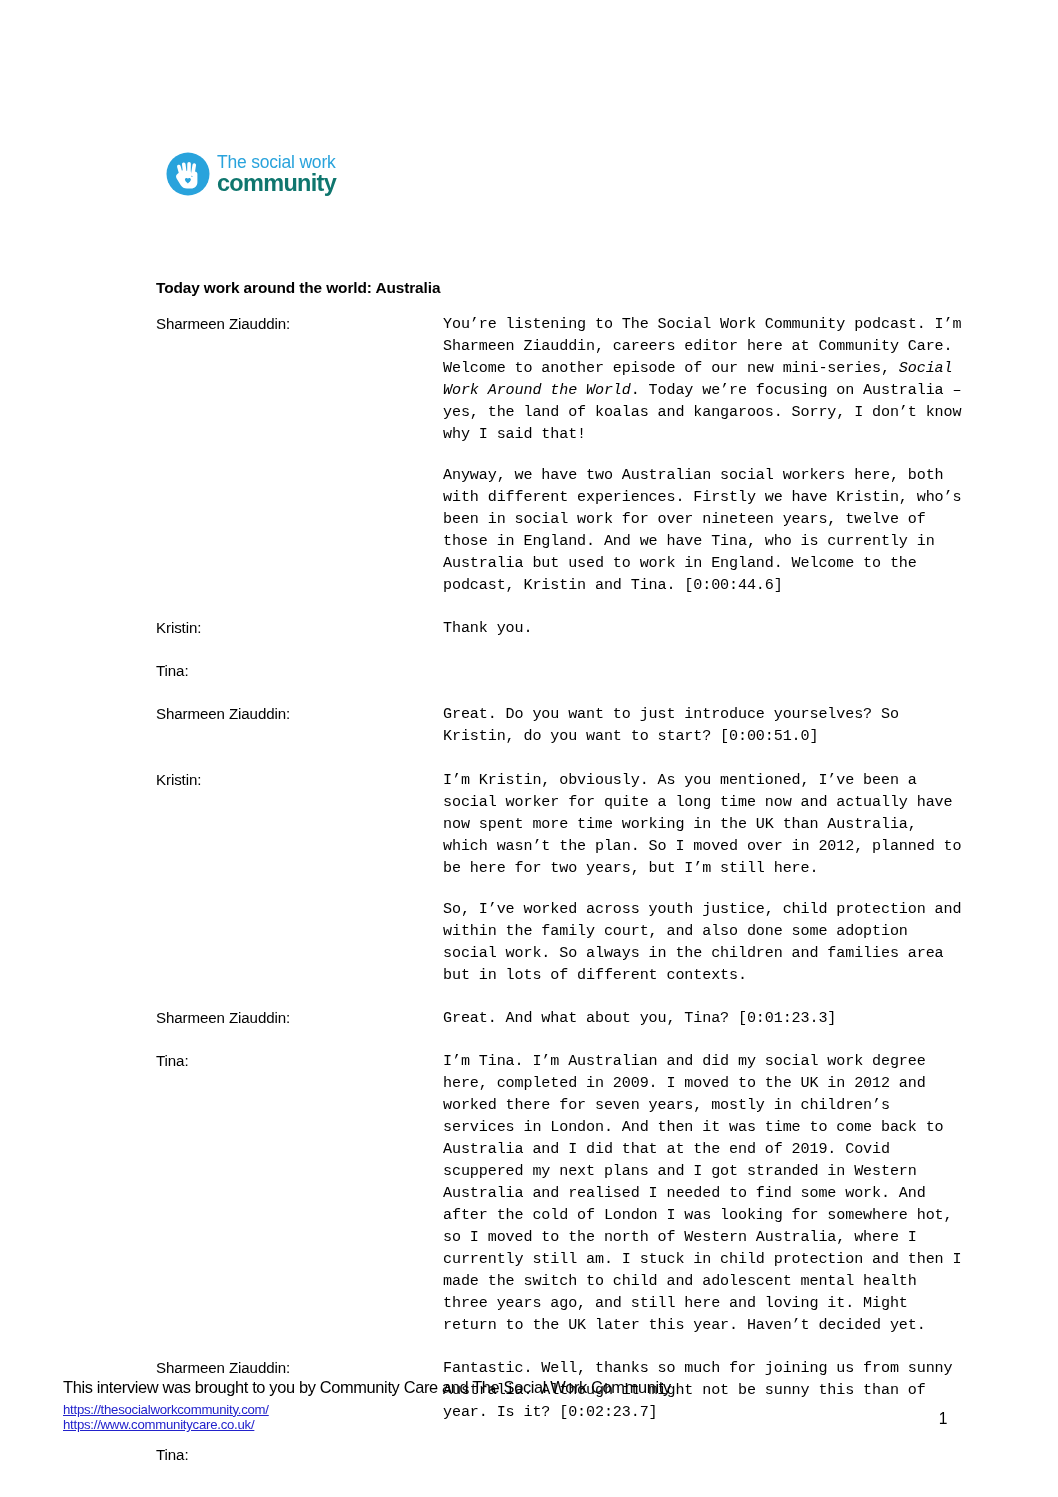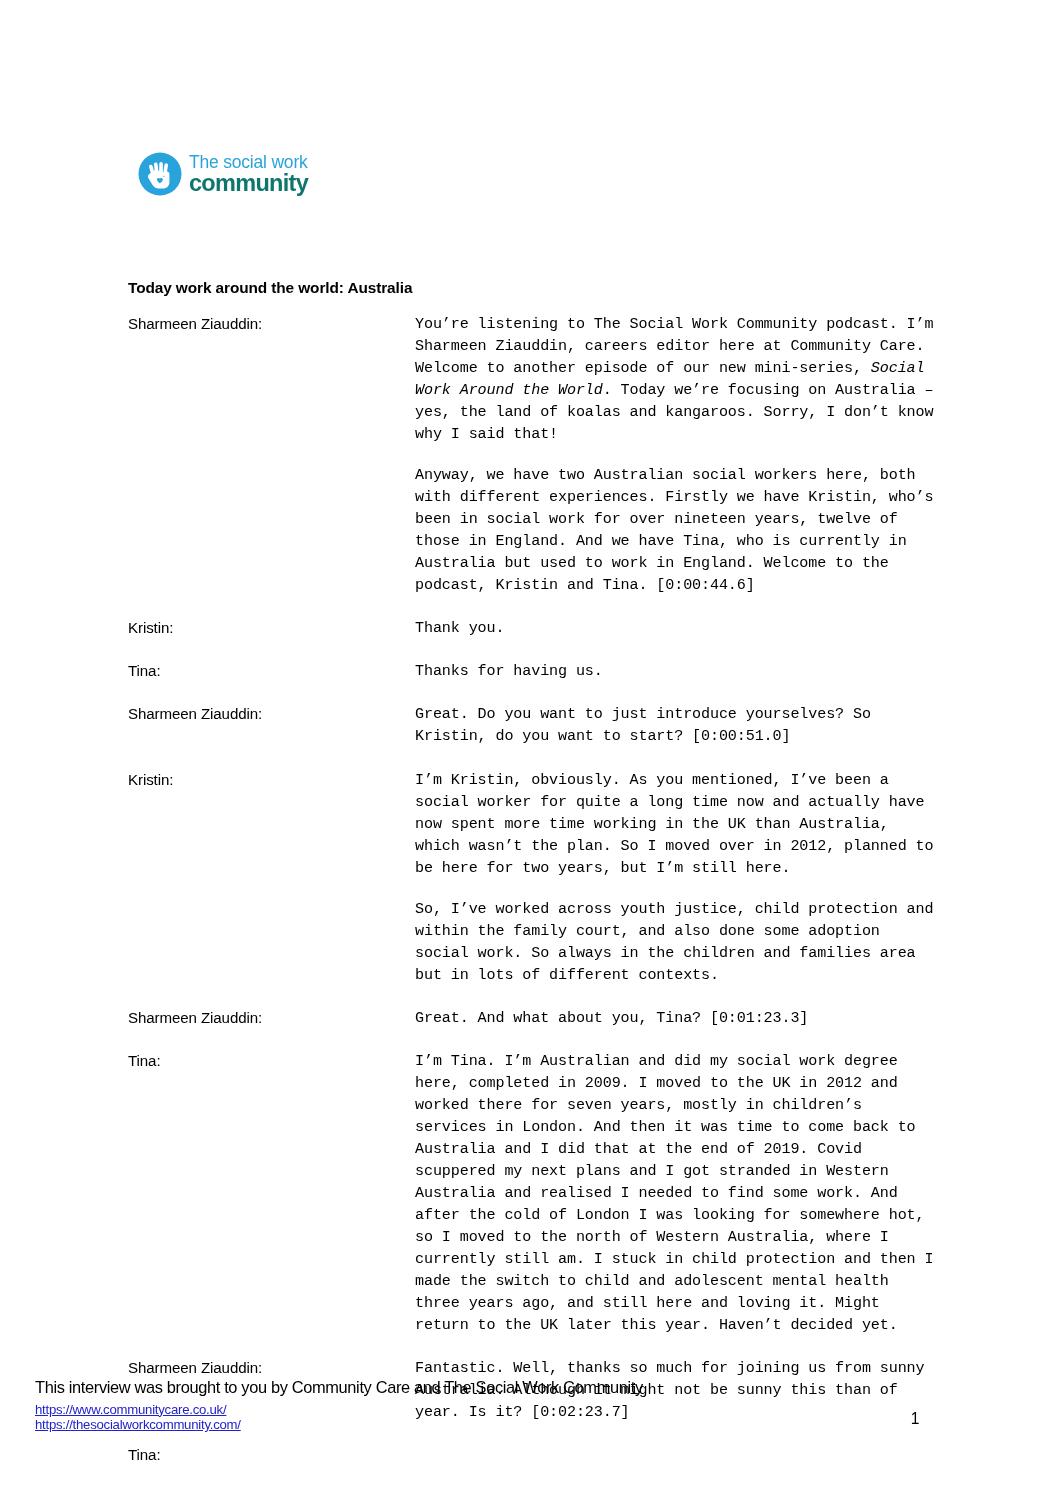--- a/index.html
+++ b/index.html
@@ -13,20 +13,21 @@
     position: relative;
     font-family: "Liberation Sans", sans-serif;
     color: #000000;
     overflow: hidden;
   }
 
   .page {
     position: absolute;
     inset: 0;
     background: #ffffff;
+    margin-left: 28px;
   }
 
   
   .logo {
     position: absolute;
     left: 138px;
     top: 152px;
     display: flex;
     align-items: center;
     gap: 7px;
@@ -171,23 +172,20 @@
         </div>
       </div>
       <div class="entry">
         <div class="speaker">Kristin:</div>
         <div class="lines">
           <p class="para"><span>Thank you.</span></p>
         </div>
       </div>
       <div class="entry">
         <div class="speaker">Tina:</div>
-        <div class="lines">
-          <p class="para"><span>Thanks for having us.</span></p>
-        </div>
       </div>
       <div class="entry">
         <div class="speaker">Sharmeen Ziauddin:</div>
         <div class="lines">
           <p class="para"><span>Great. Do you want to just introduce yourselves? So Kristin, do you want to start? [0:00:51.0]</span></p>
         </div>
       </div>
       <div class="entry">
         <div class="speaker">Kristin:</div>
         <div class="lines">
@@ -214,20 +212,20 @@
         </div>
       </div>
       <div class="entry">
         <div class="speaker">Tina:</div>
       </div>
     </div>
 
   <div class="footer">
     <div class="footer-note">This interview was brought to you by Community Care and The Social Work Community</div>
     <div class="footer-links">
+      <a class="footer-link" href="#">https://thesocialworkcommunity.com/</a>
       <a class="footer-link" href="#">https://www.communitycare.co.uk/</a>
-      <a class="footer-link" href="#">https://thesocialworkcommunity.com/</a>
     </div>
   </div>
 
   <div class="page-number">1</div>
 
 </div>
 
 </body></html>

